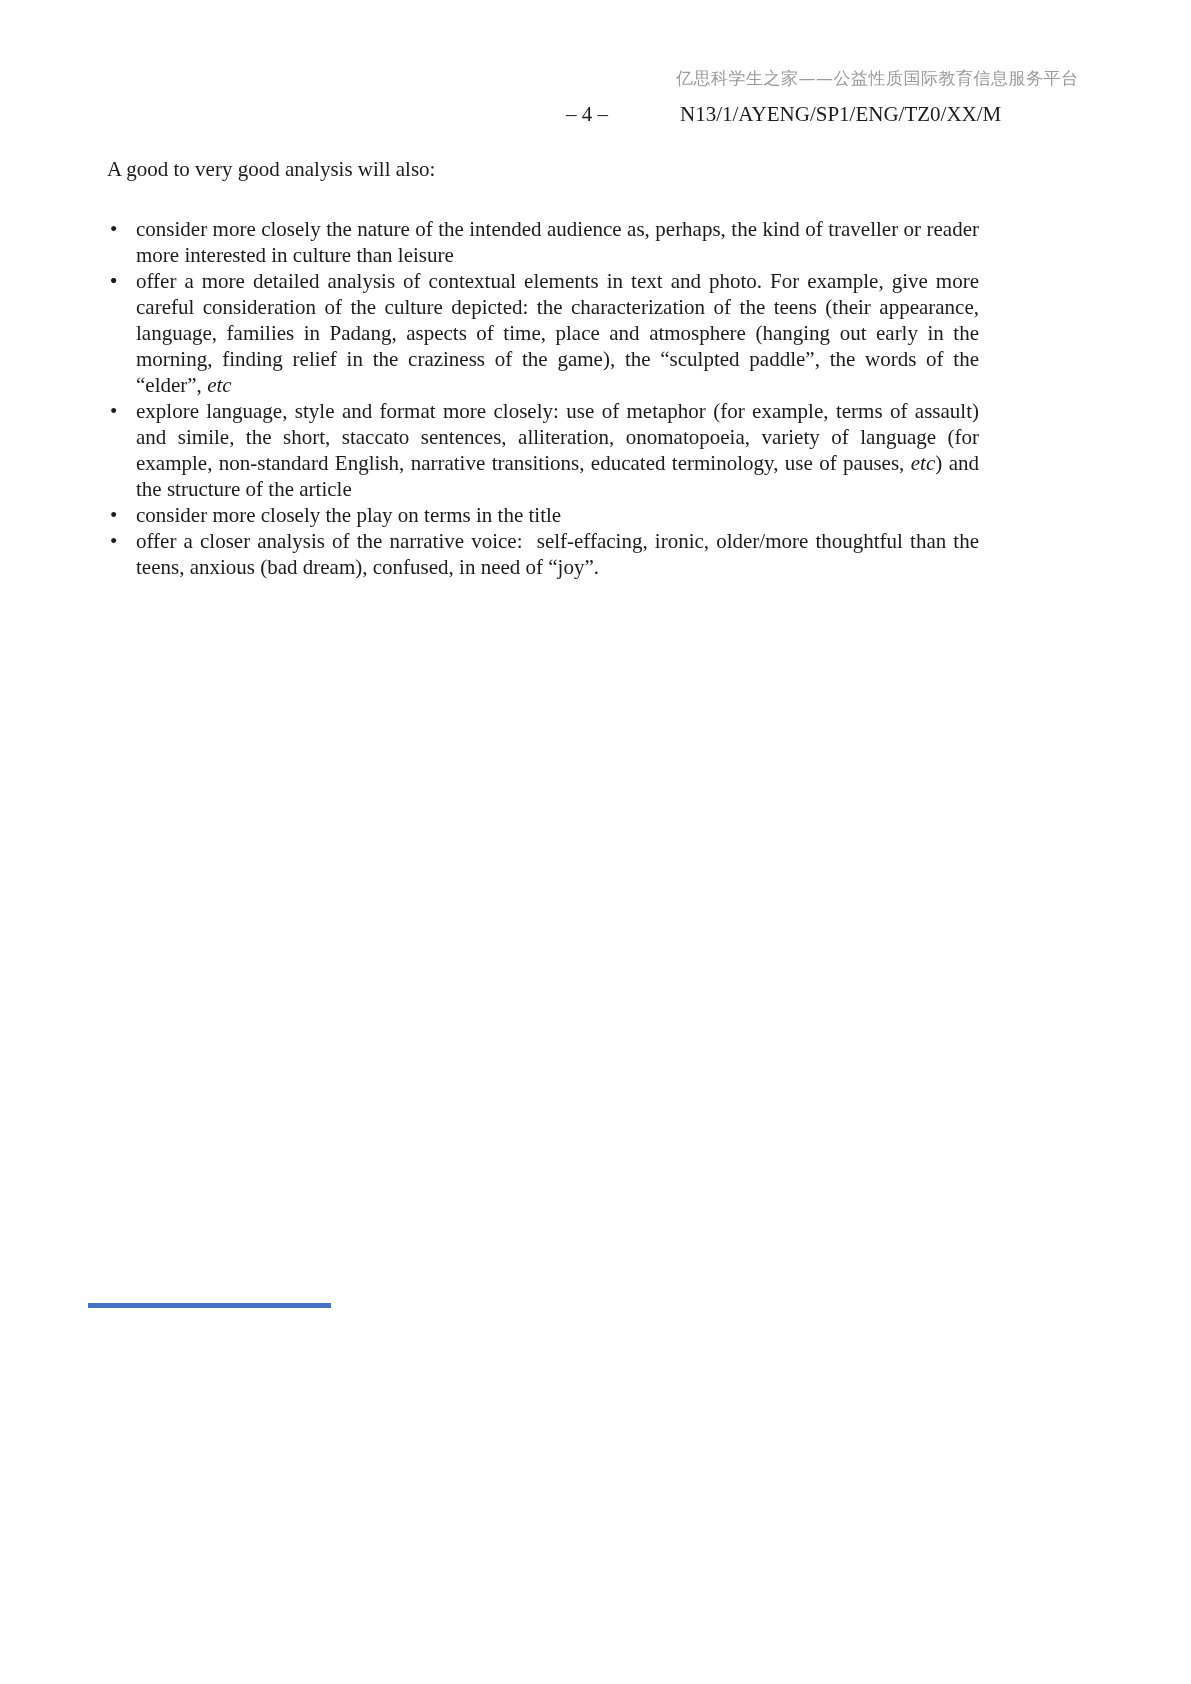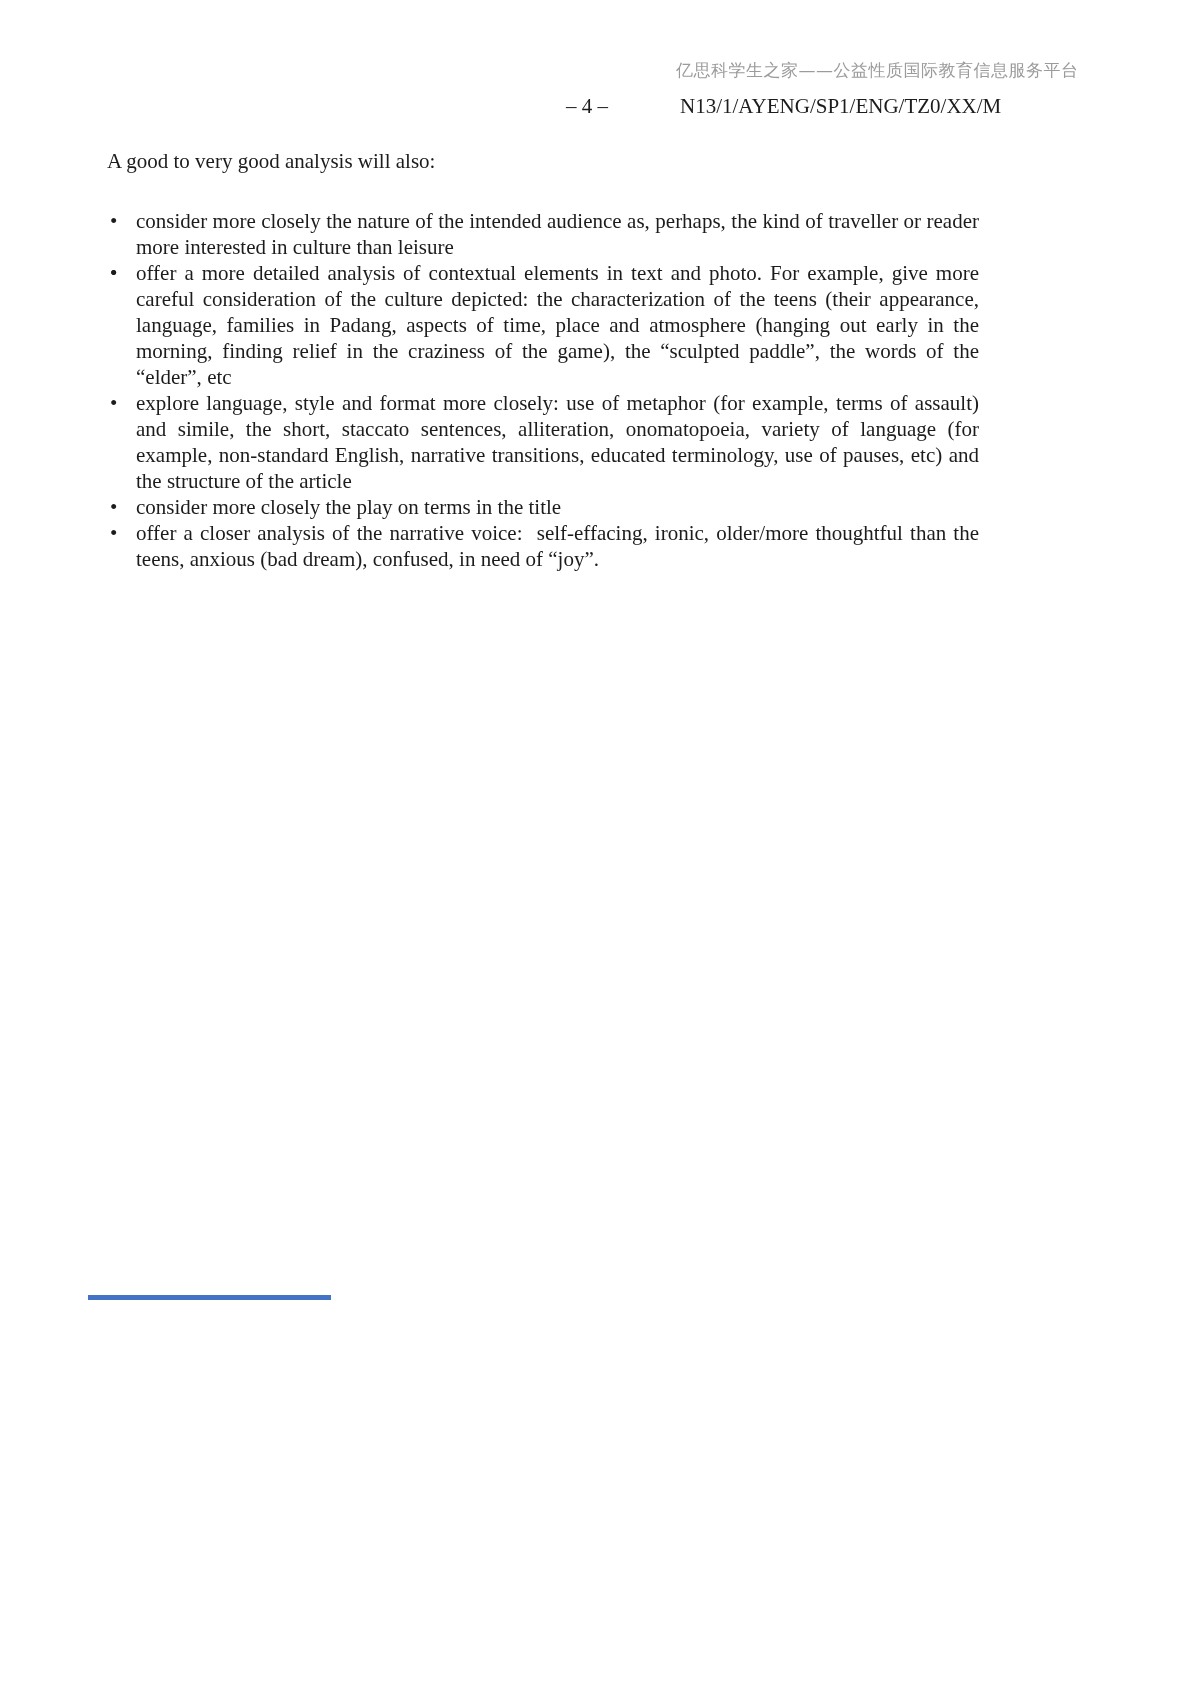--- a/index.html
+++ b/index.html
@@ -4,21 +4,21 @@
 <style>
   html, body {
     margin: 0;
     padding: 0;
     background: #ffffff;
   }
   .page {
     position: relative;
     width: 1191px;
     height: 1292px;
-    margin: 8px auto;
+    margin: 16px auto;
     background: #ffffff;
     overflow: hidden;
     font-family: "Liberation Serif", serif;
     color: #1c1c1c;
   }
   
   .cn-watermark {
     position: absolute;
     top: 51px;
     left: 676px;
@@ -63,20 +63,21 @@
     position: relative;
     padding-left: 29px;
     text-align: justify;
   }
   ul.bullets li .marker {
     position: absolute;
     left: 3px;
     top: 0;
   }
   .italic {
+    font-style: italic;
   }
   
   .footer-watermark {
     position: absolute;
     top: 1570px;
     left: 963px;
     font-family: Liberation Mono, monospace;
     font-size: 16px;
     color: #9b9b9b;
     white-space: nowrap;

